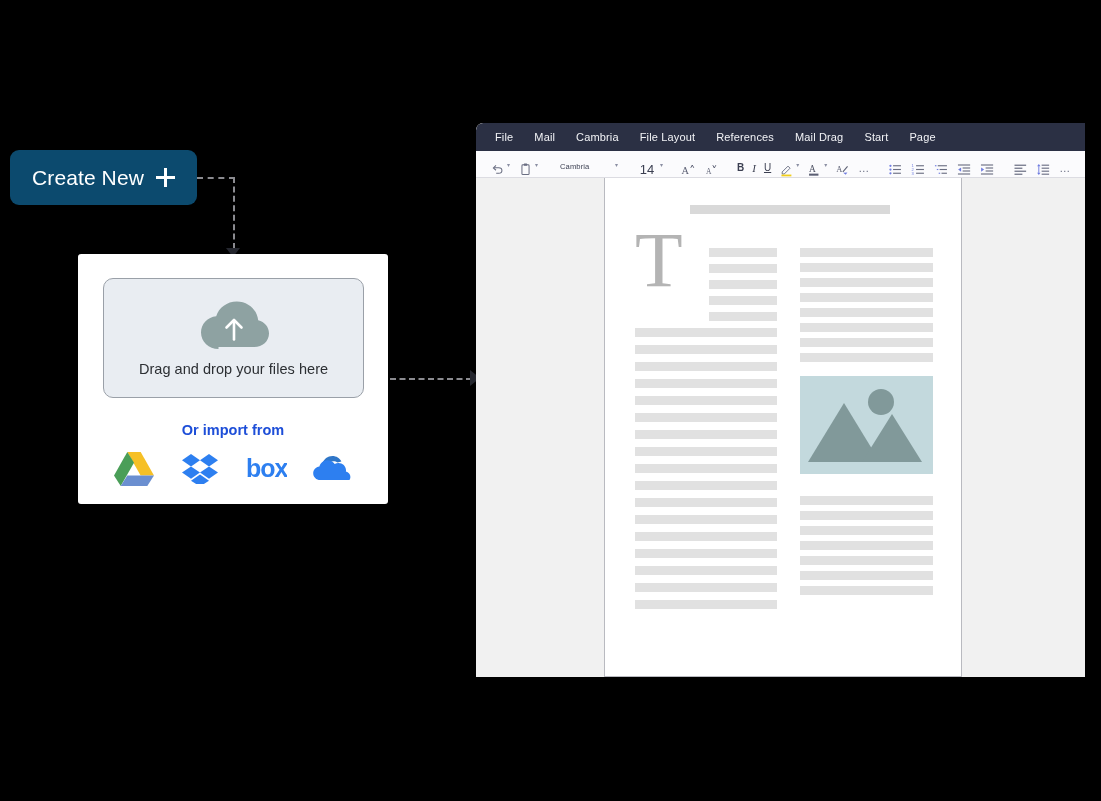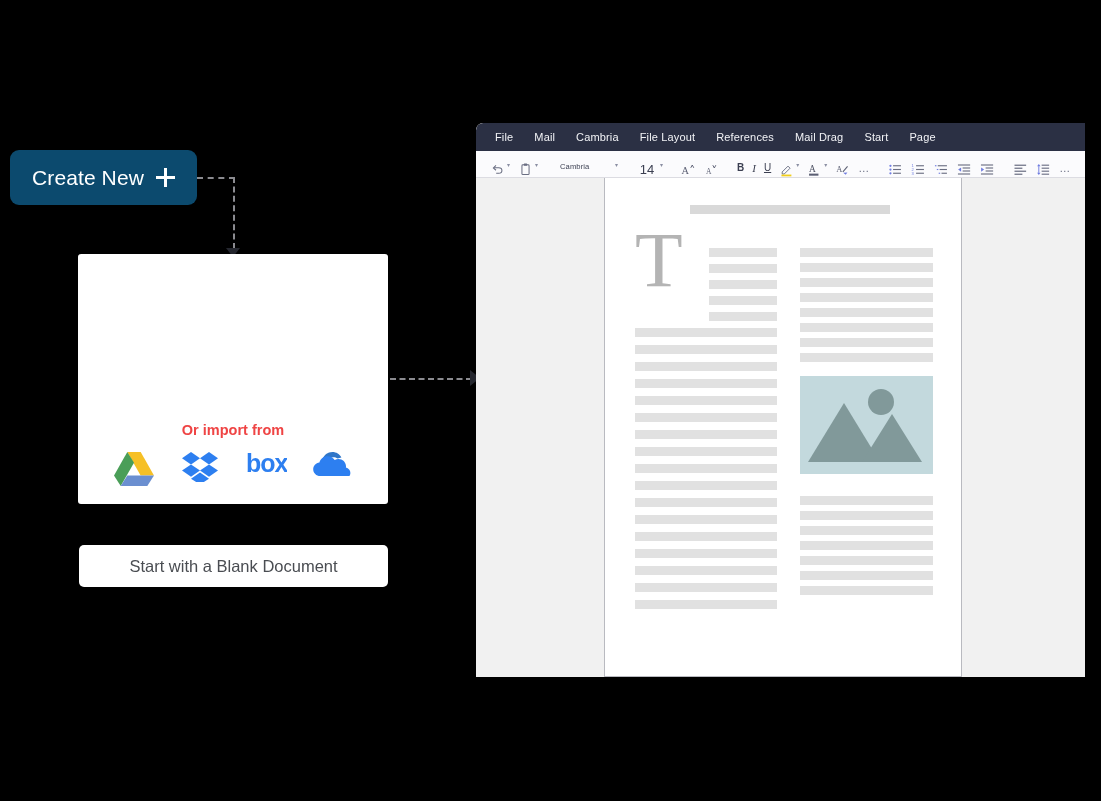--- a/index.html
+++ b/index.html
@@ -72,30 +72,30 @@
     display: flex; flex-direction: column;
     align-items: center; justify-content: center;
     gap: 10px;
   }
   .cloud-icon { width: 72px; height: 52px; display: block; }
   .dropzone .dz-text {
     font-size: 14.5px; color: #2c2f33; letter-spacing: .05px;
   }
   .import-label {
     position: absolute; left: 0; right: 0; top: 168px;
-    text-align: center; font-size: 14.5px; color: #ef4444;
+    text-align: center; font-size: 14.5px; color: #1d4ed8;
     font-weight: 600;
   }
   .import-row {
     position: absolute; left: 0; right: 0; top: 196px;
     display: flex; align-items: center; justify-content: center;
     gap: 18px;
   }
   .import-row .svc { width: 48px; height: 36px; display: flex;
-    align-items: flex-start; justify-content: center; cursor: pointer; }
+    align-items: center; justify-content: center; cursor: pointer; }
 
   
   .blank-btn {
     position: absolute; left: 79px; top: 545px;
     width: 309px; height: 42px;
     background: #fff; border-radius: 5px;
     box-shadow: 0 1px 3px rgba(0,0,0,.30);
     display: flex; align-items: center; justify-content: center;
     font-size: 16.5px; color: #4a4d52;
   }
@@ -176,20 +176,30 @@
 
   <div class="conn conn-h" style="left:197px; top:177px; width:38px;"></div>
   <div class="conn conn-v" style="left:233px; top:177px; height:72px;"></div>
   <div class="arrow-down" style="left:226px; top:248px;"></div>
 
   <div class="conn conn-h" style="left:390px; top:378px; width:82px;"></div>
   <div class="arrow-right" style="left:470px; top:370px;"></div>
 
   <div class="upload-card">
 
+    <div class="dropzone">
+      <svg class="cloud-icon" viewBox="0 0 72 52">
+        <path fill="#8ea2a2" d="M20.5 50C10.8 50 3 42.6 3 33.5 3 25 9.6 18 18.2 17.2 20.8 8.6 29.1 2.4 38.8 2.4c11.2 0 20.4 8.2 21.4 18.8C66.6 22.7 71 28 71 34.4 71 42 64.4 48 56.3 48H20.5z"></path>
+        <g fill="none" stroke="#ffffff" stroke-width="2.6" stroke-linecap="round" stroke-linejoin="round">
+          <line x1="36" y1="40.5" x2="36" y2="21.5"></line>
+          <polyline points="28.5,28.5 36,21 43.5,28.5"></polyline>
+        </g>
+      </svg>
+      <div class="dz-text">Drag and drop your files here</div>
+    </div>
 
     <div class="import-label">Or import from</div>
 
     <div class="import-row">
 
       <div class="svc">
         <svg width="40" height="36" viewBox="0 0 40 36">
           <polygon points="13.3,2 26.7,2 40,25.4 26.6,25.4" fill="#f6c026"></polygon>
           <polygon points="13.3,2 0,25.4 6.7,36 20,12.7" fill="#4a9e58"></polygon>
           <polygon points="6.7,36 33.3,36 40,25.4 13.3,25.4" fill="#6b8fd0"></polygon>
@@ -217,23 +227,20 @@
       <div class="svc">
         <svg width="42" height="28" viewBox="0 0 42 28">
           <path fill="#2f76c8" d="M11.5 9.5c1.2-4.3 5.2-7.4 9.9-7.4 3.9 0 7.3 2.2 9 5.3-1.4.1-2.7.5-3.8 1.2-2.1-1.6-5-1.9-7.4-.6-1.9 1-3.2 2.8-3.6 4.8-1.6-1.9-2.6-2.6-4.1-3.3z"></path>
           <path fill="#2d7ff0" d="M9.2 26c-3.9 0-7-3-7-6.8 0-3.5 2.7-6.4 6.2-6.8.9-3.6 4.2-6.2 8.1-6.2 3 0 5.7 1.6 7.2 3.9 1.1-.6 2.4-1 3.8-1 4.1 0 7.5 3.2 7.5 7.2 0 .4 0 .8-.1 1.2 2.6.6 4.5 2.8 4.5 5.5 0 1.1-.3 2.1-.9 3H9.2z"></path>
         </svg>
       </div>
 
     </div>
   </div>
 
-  <div class="blank-btn">
-    <span>Start with a Blank Document</span>
-  </div>
 
   <div class="editor">
 
     <div class="ribbon-tabs">
       <span class="tab">File</span>
       <span class="tab">Mail</span>
       <span class="tab">Cambria</span>
       <span class="tab">File Layout</span>
       <span class="tab">References</span>
       <span class="tab">Mail Drag</span>

